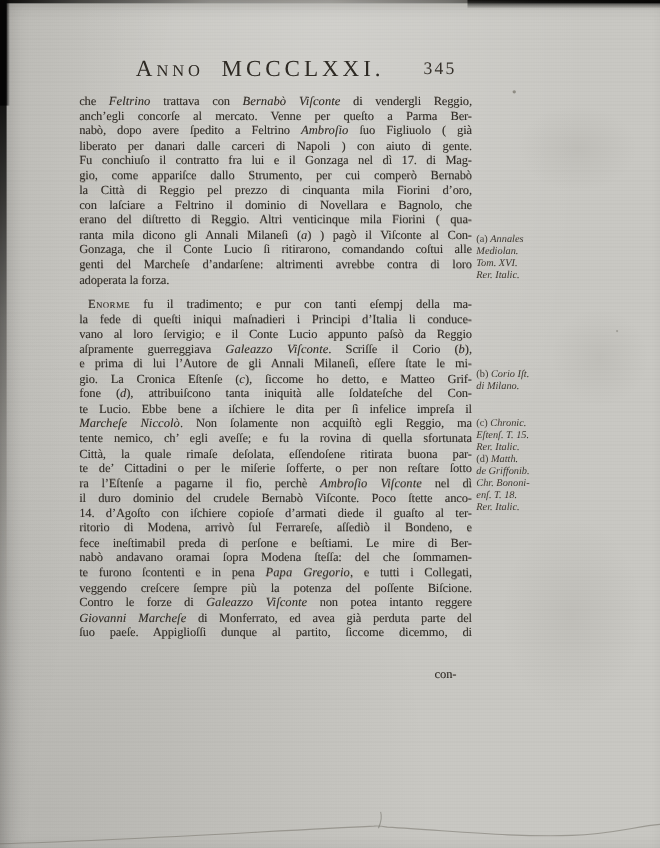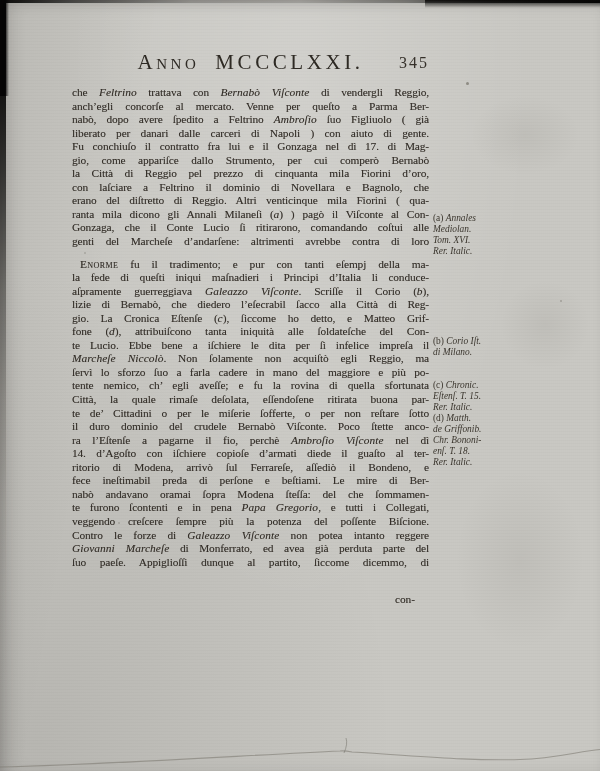--- a/index.html
+++ b/index.html
@@ -24,21 +24,21 @@
     background:linear-gradient(180deg,#070707 0%,#0c0c0b 10%,rgba(35,35,33,.85) 25%,rgba(75,74,70,.6) 42%,rgba(110,108,102,.4) 58%,rgba(140,137,130,.22) 73%,rgba(160,157,150,.1) 85%,rgba(160,157,150,0) 100%);}
   .edge-left-top{position:absolute;left:0;top:0;width:9px;height:96px;
     background:linear-gradient(90deg,#050505 50%,rgba(5,5,5,0) 100%);}
   .vignette{position:absolute;inset:0;pointer-events:none;
     box-shadow:inset 14px 0 22px -12px rgba(20,18,15,.30), inset 0 10px 18px -12px rgba(20,18,15,.28);}
   
   .speck{position:absolute;border-radius:50%;background:#5d594f;}
   .smudge{position:absolute;border-radius:50%;pointer-events:none;
     background:radial-gradient(ellipse, rgba(70,65,57,.07), rgba(70,65,57,0) 70%);}
   
-  .header-row{position:absolute;left:72px;top:50px;width:357px;height:28px;}
+  .header-row{position:absolute;left:58px;top:50px;width:357px;height:28px;}
   .running-title{position:absolute;left:50%;top:0;transform:translateX(-50%);
     font-size:21px;font-variant:small-caps;letter-spacing:.17em;word-spacing:.34em;
     white-space:nowrap;color:#2e2a24;}
   .page-number{position:absolute;right:0;top:4px;font-size:16px;letter-spacing:2px;color:#35302a;}
   
   .text-col{position:absolute;left:72px;top:86px;width:357px;}
   .para{margin:0;}
   .para + .para{margin-top:9px;}
   .line{height:13.55px;line-height:13.55px;font-size:11.3px;letter-spacing:-.1px;
     text-align:justify;text-align-last:justify;overflow:hidden;white-space:nowrap;
@@ -75,36 +75,37 @@
         <div class="line">nabò, dopo avere ſpedito a Feltrino <i>Ambroſio</i> ſuo Figliuolo ( già</div>
         <div class="line">liberato per danari dalle carceri di Napoli ) con aiuto di gente.</div>
         <div class="line">Fu conchiuſo il contratto fra lui e il Gonzaga nel dì 17. di Mag-</div>
         <div class="line">gio, come appariſce dallo Strumento, per cui comperò Bernabò</div>
         <div class="line">la Città di Reggio pel prezzo di cinquanta mila Fiorini d’oro,</div>
         <div class="line">con laſciare a Feltrino il dominio di Novellara e Bagnolo, che</div>
         <div class="line">erano del diſtretto di Reggio. Altri venticinque mila Fiorini ( qua-</div>
         <div class="line">ranta mila dicono gli Annali Milaneſi (<i>a</i>) ) pagò il Viſconte al Con-</div>
         <div class="line">Gonzaga, che il Conte Lucio ſi ritirarono, comandando coſtui alle</div>
         <div class="line">genti del Marcheſe d’andarſene: altrimenti avrebbe contra di loro</div>
+        <div class="line no-just">adoperata la forza.</div>
       </div>
       <div class="para">
         <div class="line indent"><span class="sc">Enorme</span> fu il tradimento; e pur con tanti eſempj della ma-</div>
         <div class="line">la fede di queſti iniqui maſnadieri i Principi d’Italia li conduce-</div>
+        <div class="line">vano al loro ſervigio; e il Conte Lucio appunto paſsò da Reggio</div>
         <div class="line">aſpramente guerreggiava <i>Galeazzo Viſconte</i>. Scriſſe il Corio (<i>b</i>),</div>
-        <div class="line">lizie di Bernabò, che diedero l’eſecrabil ſacco alla Città di Reg-</div>
+        <div class="line">e prima di lui l’Autore de gli Annali Milaneſi, eſſere ſtate le mi-</div>
         <div class="line">gio. La Cronica Eſtenſe (<i>c</i>), ſiccome ho detto, e Matteo Grif-</div>
         <div class="line">fone (<i>d</i>), attribuiſcono tanta iniquità alle ſoldateſche del Con-</div>
         <div class="line">te Lucio. Ebbe bene a iſchiere le dita per ſì infelice impreſa il</div>
         <div class="line"><i>Marcheſe Niccolò</i>. Non ſolamente non acquiſtò egli Reggio, ma</div>
-        <div class="line">ſervì lo sforzo ſuo a farla cadere in mano del maggiore e più po-</div>
         <div class="line">tente nemico, ch’ egli aveſſe; e fu la rovina di quella sfortunata</div>
         <div class="line">Città, la quale rimaſe deſolata, eſſendoſene ritirata buona par-</div>
         <div class="line">te de’ Cittadini o per le miſerie ſofferte, o per non reſtare ſotto</div>
+        <div class="line">ra l’Eſtenſe a pagarne il fio, perchè <i>Ambroſio Viſconte</i> nel dì</div>
         <div class="line">il duro dominio del crudele Bernabò Viſconte. Poco ſtette anco-</div>
-        <div class="line">ra l’Eſtenſe a pagarne il fio, perchè <i>Ambroſio Viſconte</i> nel dì</div>
         <div class="line">14. d’Agoſto con iſchiere copioſe d’armati diede il guaſto al ter-</div>
         <div class="line">ritorio di Modena, arrivò ſul Ferrareſe, aſſediò il Bondeno, e</div>
         <div class="line">fece ineſtimabil preda di perſone e beſtiami. Le mire di Ber-</div>
         <div class="line">nabò andavano oramai ſopra Modena ſteſſa: del che ſommamen-</div>
         <div class="line">te furono ſcontenti e in pena <i>Papa Gregorio</i>, e tutti i Collegati,</div>
         <div class="line">veggendo creſcere ſempre più la potenza del poſſente Biſcione.</div>
         <div class="line">Contro le forze di <i>Galeazzo Viſconte</i> non potea intanto reggere</div>
         <div class="line"><i>Giovanni Marcheſe</i> di Monferrato, ed avea già perduta parte del</div>
         <div class="line">ſuo paeſe. Appiglioſſi dunque al partito, ſiccome dicemmo, di</div>
       </div>

